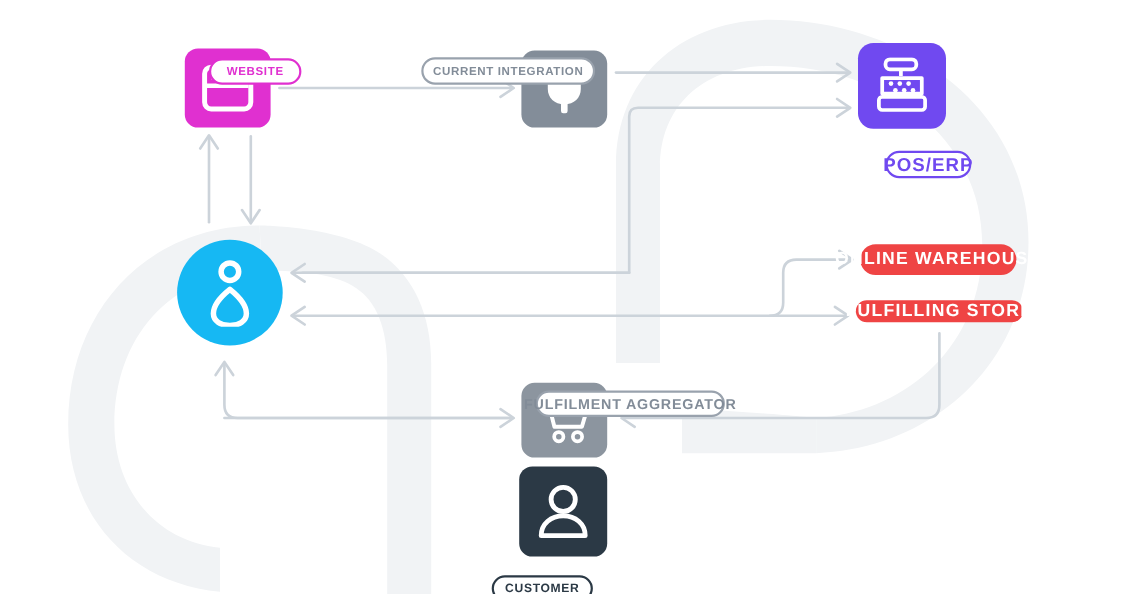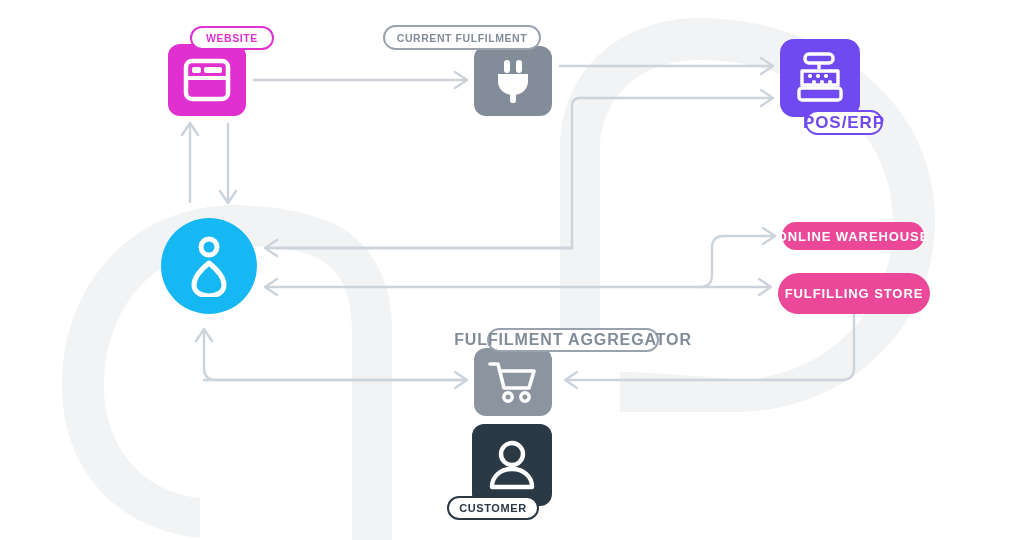--- a/index.html
+++ b/index.html
@@ -25,44 +25,44 @@
   .tile-plug      {background:#838d99;}
   .tile-pos       {background:#7049f0;border-radius:14px;}
   .tile-cart      {background:#8c959f;}
   .tile-customer  {background:#2b3945;}
   .circle-pin     {background:#16b8f3;border-radius:50%;}
 
   
   .pill{
     position:absolute;display:flex;align-items:center;justify-content:center;
     border-radius:999px;background:#ffffff;box-sizing:border-box;
-    font-weight:700;letter-spacing:.055em;white-space:nowrap;
+    font-weight:700;letter-spacing:.055em;white-space:nowrap;margin-top:27px;
   }
   .pill-website  {border:2.4px solid #e030d0;color:#e030d0;font-size:10.5px;}
   .pill-integration{border:2px solid #99a2ad;color:#828c98;font-size:10.5px;}
   .pill-pos      {border:2.4px solid #7049f0;color:#7049f0;font-size:17px;}
-  .pill-aggregator{border:2px solid #99a2ad;color:#828c98;font-size:16px;}
+  .pill-aggregator{border:2px solid #99a2ad;color:#828c98;font-size:13px;}
   .pill-customer {border:2.6px solid #2b3945;color:#2b3945;font-size:11px;text-align:right;}
 
   .chip{
     position:absolute;display:flex;align-items:center;justify-content:center;
-    border-radius:999px;background:#ec4899;color:#ffffff;
-    font-weight:700;font-size:13px;letter-spacing:.07em;white-space:nowrap;
+    border-radius:999px;background:#ef4444;color:#ffffff;
+    font-weight:700;font-size:16px;letter-spacing:.07em;white-space:nowrap;
   }
 
   
   #n-website  {left:168px;top:44px; width:78px;height:72px;}
   #l-website  {left:190px;top:26px; width:84px;height:24px;}
   #n-plug     {left:474px;top:46px; width:78px;height:70px;}
   #l-integration{left:383px;top:25px;width:158px;height:25px;}
   #n-pos      {left:780px;top:39px; width:80px;height:78px;}
   #l-pos      {left:805px;top:110px;width:78px;height:25px;}
   #n-pin      {left:161px;top:218px;width:96px;height:96px;}
   #c-online   {left:782px;top:222px;width:142px;height:28px;}
-  #c-fulfil   {left:778px;top:273px;width:152px;height:41px;}
+  #c-fulfil   {left:778px;top:273px;width:152px;height:20px;}
   #n-cart     {left:474px;top:348px;width:78px;height:68px;}
   #l-aggregator{left:487px;top:328px;width:172px;height:24px;}
   #n-customer {left:472px;top:424px;width:80px;height:82px;}
   #l-customer {left:447px;top:496px;width:92px;height:24px;}
 </style>
 </head>
 <body>
 
 <svg id="canvas" viewBox="0 0 1024 540">
 
@@ -154,21 +154,21 @@
 <div class="pill pill-website" id="l-website">WEBSITE</div>
 
 <div class="tile tile-plug" id="n-plug">
   <svg width="40" height="46" viewBox="0 0 40 46">
     <rect x="11" y="2" width="6" height="13" rx="3" fill="#ffffff"></rect>
     <rect x="23" y="2" width="6" height="13" rx="3" fill="#ffffff"></rect>
     <path d="M5 16 H35 V23 C35 31 29 37 20 37 C11 37 5 31 5 23 Z" fill="#ffffff"></path>
     <rect x="17" y="35" width="6" height="10" rx="2" fill="#ffffff"></rect>
   </svg>
 </div>
-<div class="pill pill-integration" id="l-integration">CURRENT FULFILMENT</div>
+<div class="pill pill-integration" id="l-integration">CURRENT INTEGRATION</div>
 
 <div class="tile tile-pos" id="n-pos">
   <svg width="54" height="52" viewBox="0 0 54 52">
     <rect x="12" y="2" width="28" height="9" rx="4" fill="none" stroke="#ffffff" stroke-width="3.4"></rect>
     <line x1="26" y1="11" x2="26" y2="17" stroke="#ffffff" stroke-width="3.4"></line>
     <path d="M9 19 H45 V33 H9 Z" fill="none" stroke="#ffffff" stroke-width="3.4" stroke-linejoin="round"></path>
     <circle cx="17" cy="24" r="2.1" fill="#ffffff"></circle>
     <circle cx="25" cy="24" r="2.1" fill="#ffffff"></circle>
     <circle cx="33" cy="24" r="2.1" fill="#ffffff"></circle>
     <circle cx="21" cy="30" r="2.1" fill="#ffffff"></circle>

